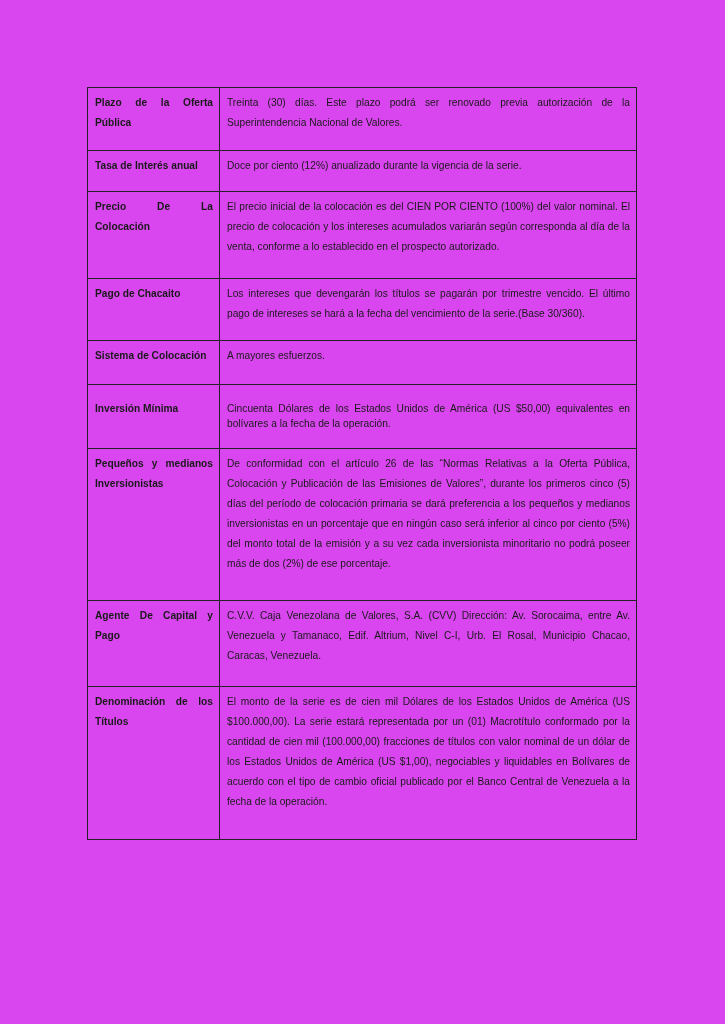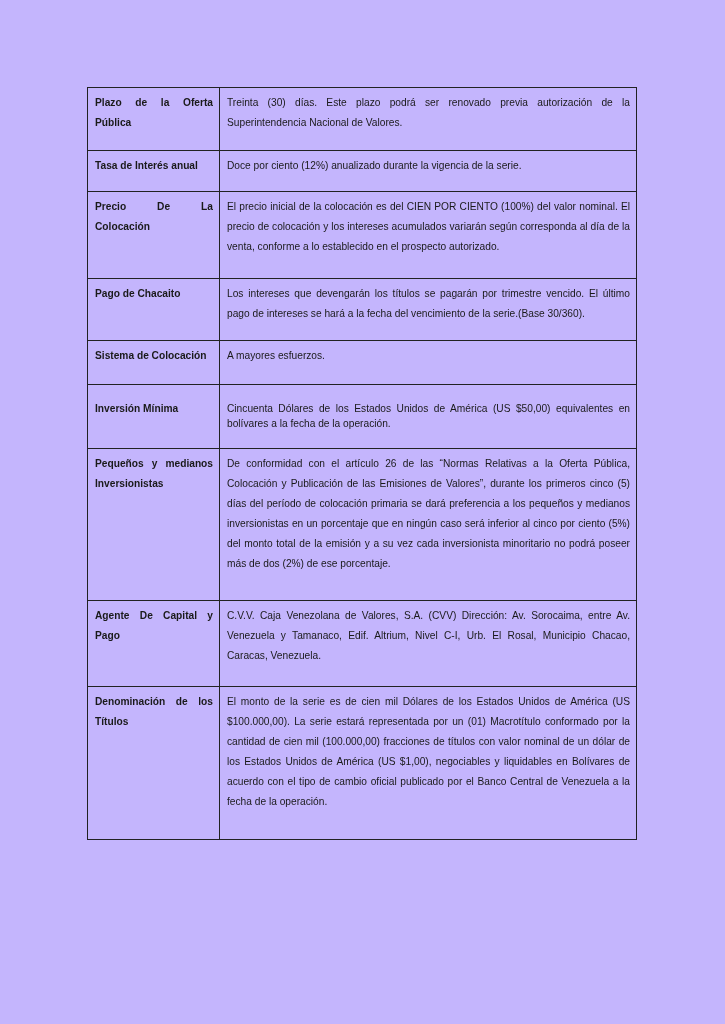--- a/index.html
+++ b/index.html
@@ -1,17 +1,17 @@
 <!DOCTYPE html>
 <html><head>
 <meta charset="utf-8">
 <style>
   html, body { margin: 0; padding: 0; background: #ffffff; }
   body { width: 725px; height: 1024px; position: relative; overflow: hidden; }
-  .page { position: absolute; left: 0; top: 0; width: 725px; height: 1024px; background: #c4b5fd; }
+  .page { position: absolute; left: 0; top: 0; width: 725px; height: 1024px; background: #d946ef; }
   table.terms {
     position: absolute; left: 87px; top: 87px; width: 550px;
     border-collapse: collapse; table-layout: fixed;
     font-family: "Liberation Sans", sans-serif; font-size: 10.2px; color: #1a1a1a;
   }
   table.terms td {
     border: 1.6px solid #222; vertical-align: top; padding: 5px 6px 0 7px;
     line-height: 20px; text-align: justify;
   }
   td.label { width: 118px; font-weight: bold; }

